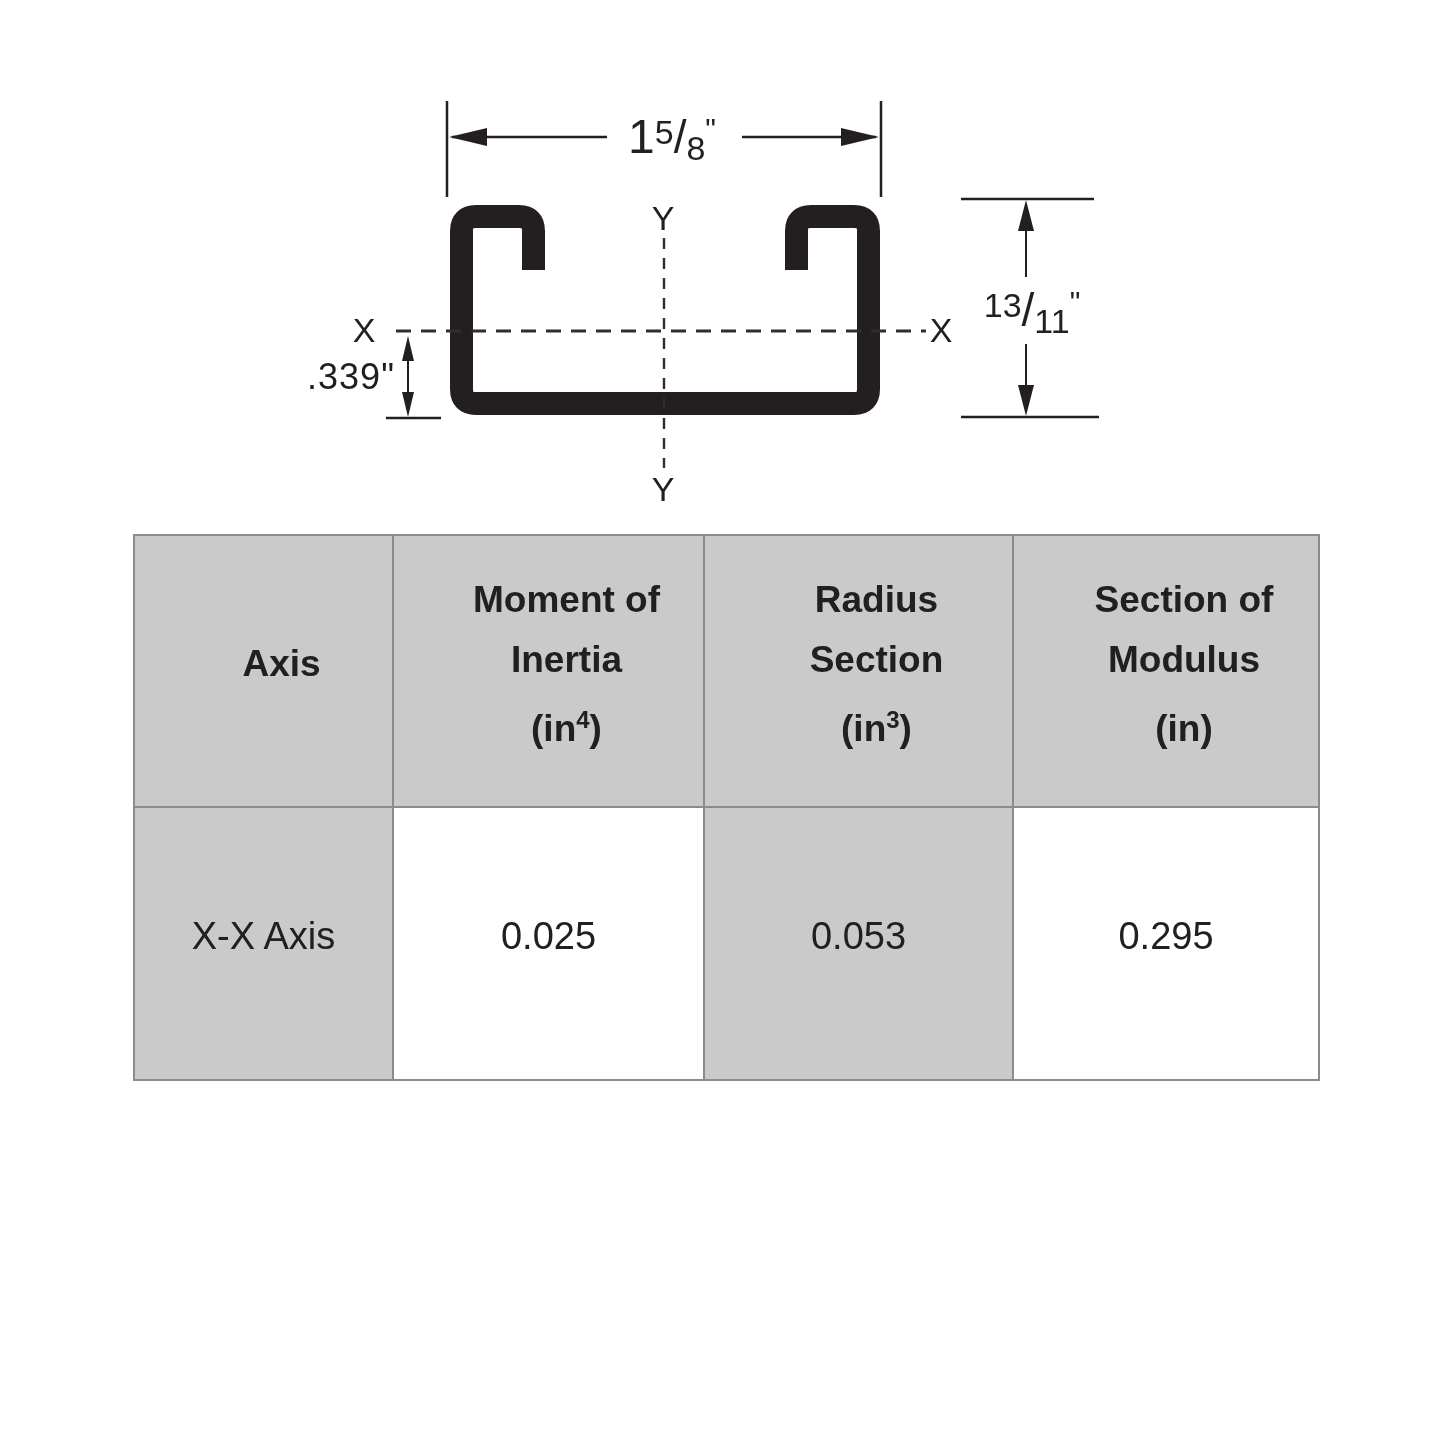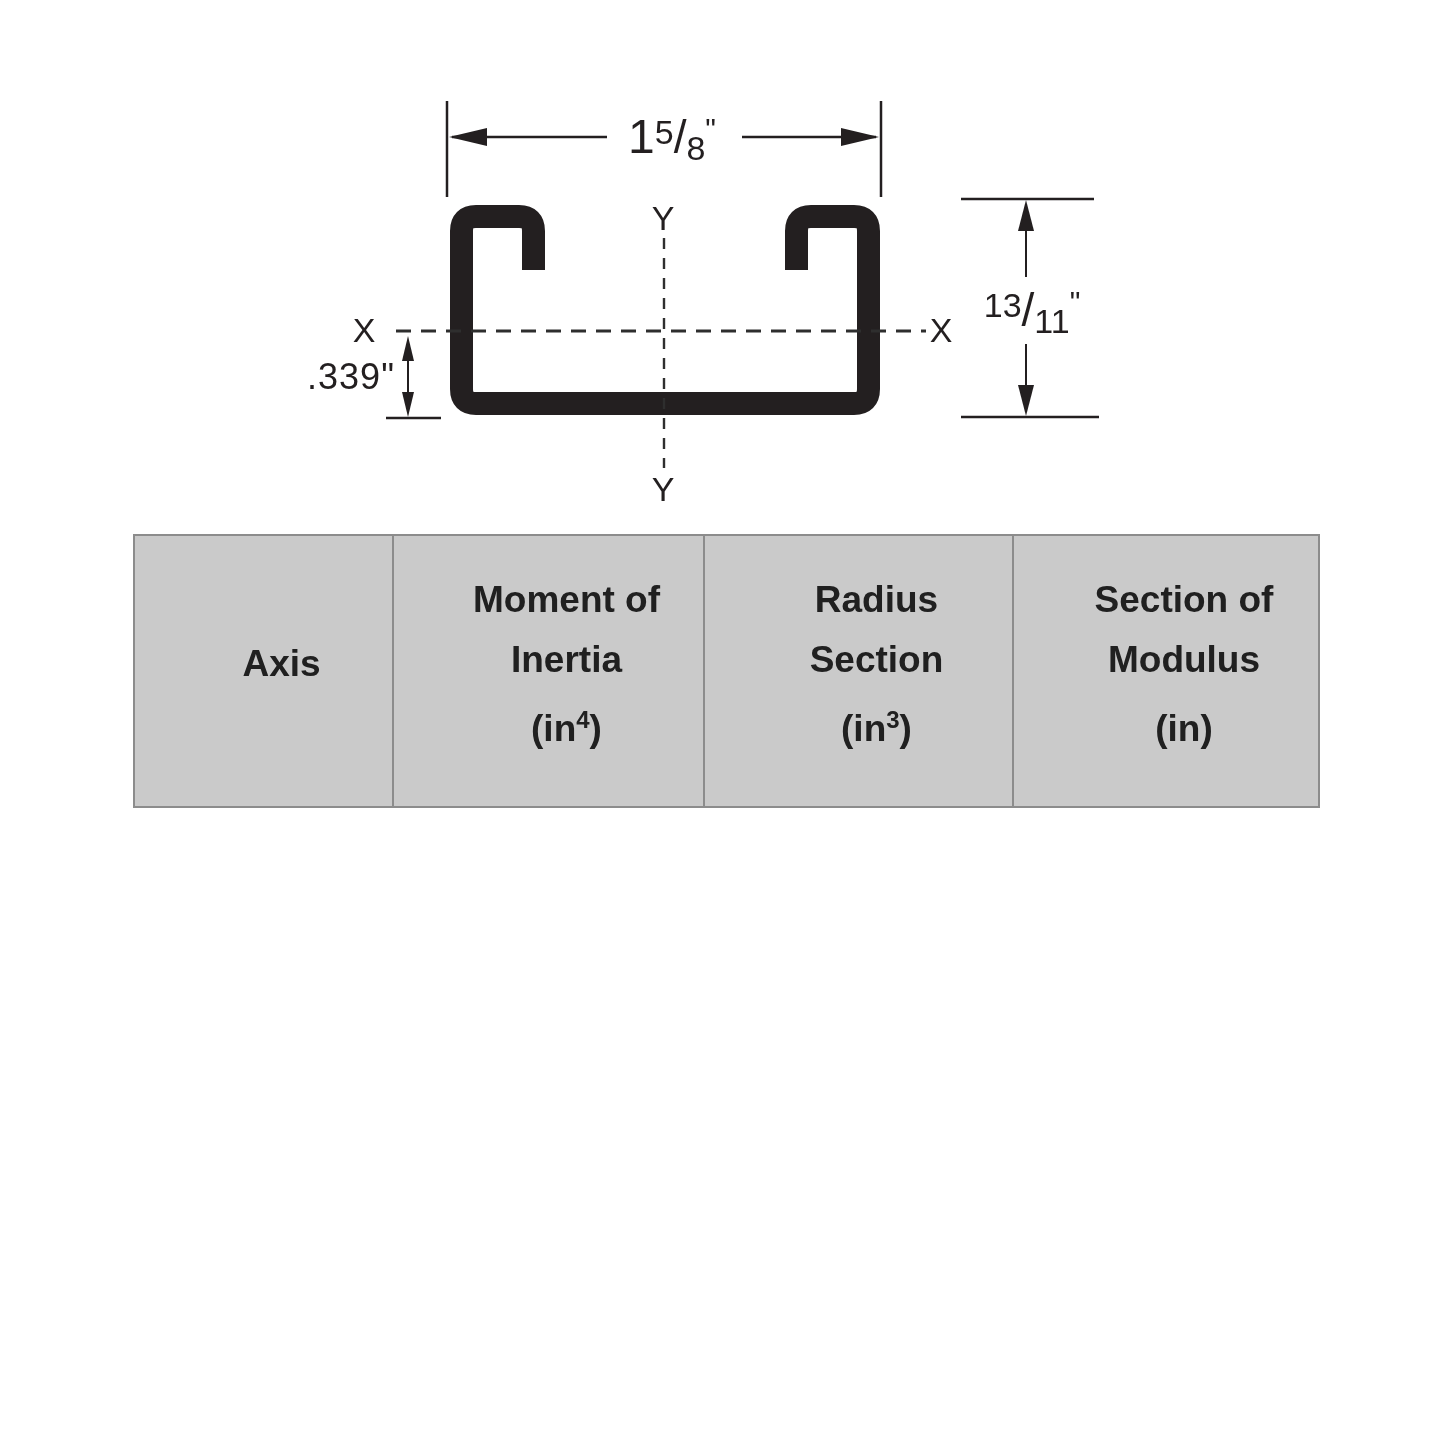--- a/index.html
+++ b/index.html
@@ -128,16 +128,22 @@
         <div class="hline">Radius</div>
         <div class="hline">Section</div>
         <div class="hline"><span>(in</span><span class="usup">3</span><span>)</span></div>
       </th>
       <th class="g">
         <div class="hline">Section of</div>
         <div class="hline">Modulus</div>
         <div class="hline"><span>(in)</span><span class="usup"></span><span></span></div>
       </th>
     </tr>
+    <tr style="height:273px">
+      <td class="g">X-X Axis</td>
+      <td class="w">0.025</td>
+      <td class="g">0.053</td>
+      <td class="w">0.295</td>
+    </tr>
   </tbody>
     </table>
 
 </div>
 
 </body></html>

